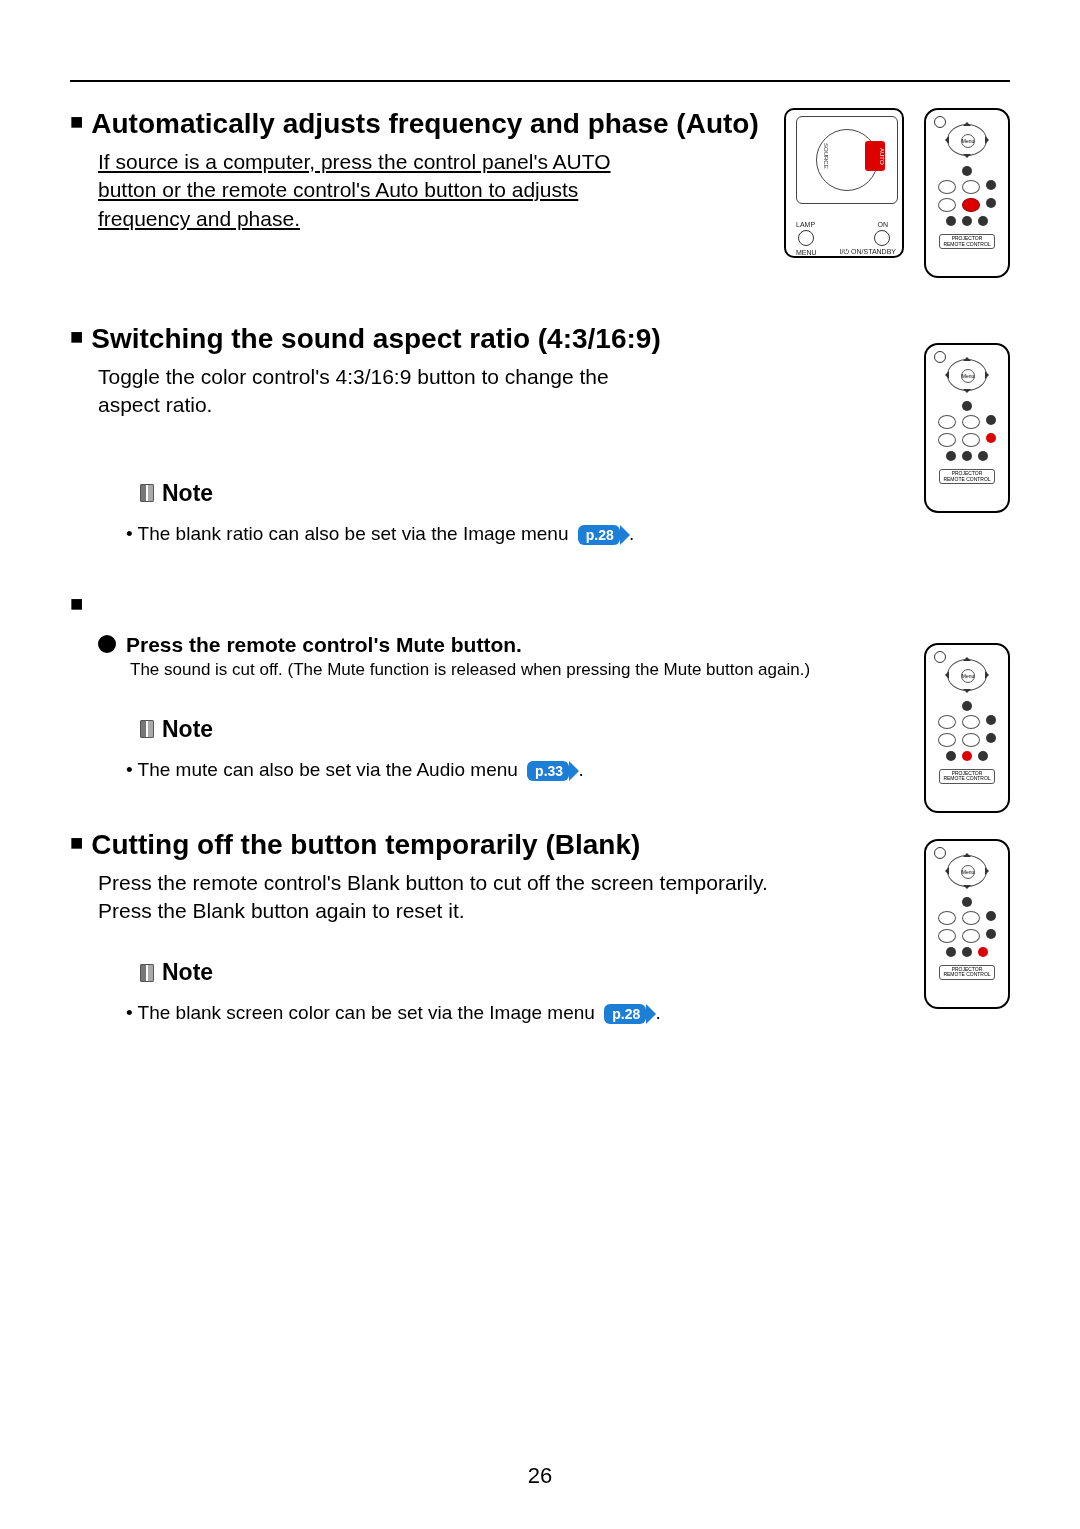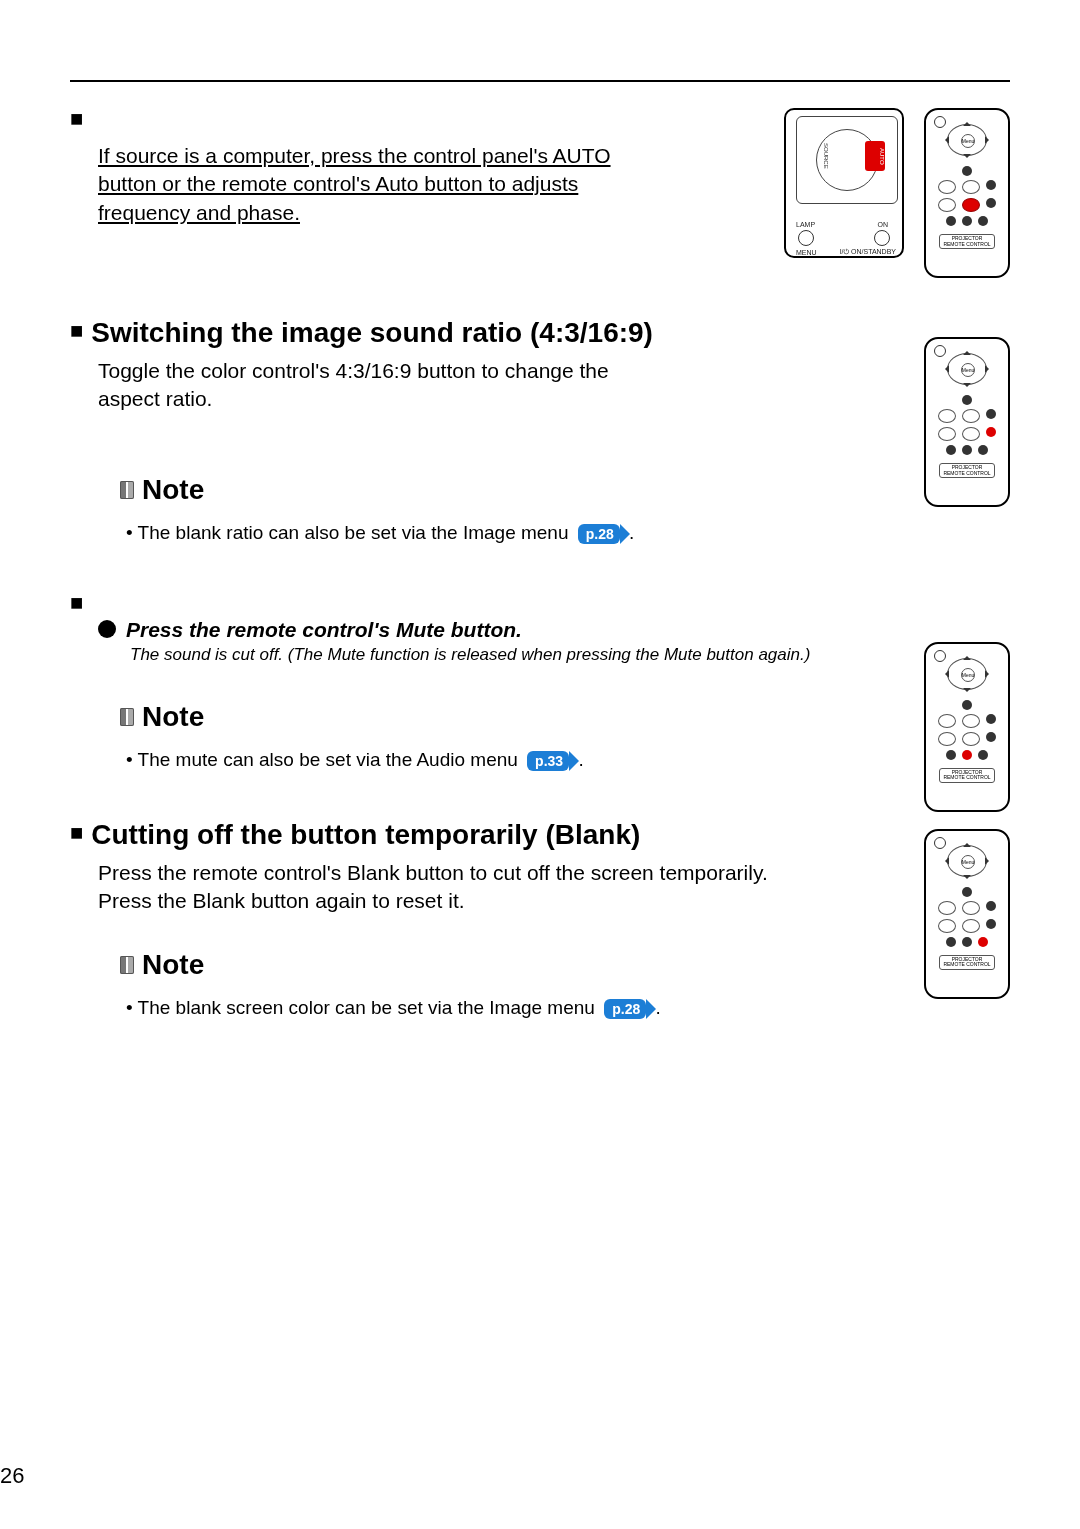--- a/index.html
+++ b/index.html
@@ -42,21 +42,21 @@
   }
   .body {
     font-size: 21px;
     margin-left: 28px;
     margin-top: 8px;
     line-height: 1.35;
     max-width: 700px;
   }
   .step {
     margin-left: 28px;
-    font-style: italic;
+    margin-top: 14px;
   }
   .step-title {
     display: flex;
     align-items: flex-start;
     gap: 10px;
     font-weight: bold;
     font-size: 21px;
   }
   .step-bullet {
     width: 18px;
@@ -75,21 +75,22 @@
   }
   .note-block {
     margin-left: 50px;
     margin-top: 34px;
   }
   .note-head {
     display: flex;
     align-items: center;
     gap: 8px;
     font-weight: bold;
-    font-size: 28px;
+    font-size: 23px;
+    margin-left: 20px;
   }
   .note-icon {
     width: 14px;
     height: 18px;
     background: linear-gradient(to right, #777 0 45%, #fff 45% 55%, #aaa 55% 100%);
     border-radius: 2px;
     box-shadow: 0 0 0 1px #555 inset;
   }
   .note-list {
     list-style: none;
@@ -244,33 +245,34 @@
     border-radius:3px;
     font-size:5px;
     text-align:center;
     line-height:1.1;
     padding:1px 0;
   }
   .page-number {
     position: absolute;
     bottom: 40px;
     left: 0; right: 0;
-    text-align: left;
+    text-align: center;
     font-size: 22px;
   }
 </style>
 </head>
 <body>
 
 <div class="page">
   <hr class="rule">
 
   <div class="section">
     <div class="heading">
       <span class="sq">■</span>
+      <span>Automatically adjusts frequency and phase (Auto)</span>
     </div>
     <div class="body" style="max-width:520px;text-decoration:underline;">If source is a computer, press the control panel's AUTO button or the remote control's Auto button to adjusts frequency and phase.</div>
 
     <div class="figures">
       <div class="panel">
         <div class="pad">
           <span class="auto">AUTO</span>
           <span class="source-lbl">SOURCE</span>
         </div>
         <span class="lbl" style="bottom:28px; left:10px;">LAMP</span>
@@ -312,21 +314,21 @@
           <span>PROJECTOR</span><br>
           <span>REMOTE CONTROL</span>
         </div>
       </div>
     </div>
   </div>
 
   <div class="section" style="margin-top:90px;">
     <div class="heading">
       <span class="sq">■</span>
-      <span>Switching the image sound ratio (4:3/16:9)</span>
+      <span>Switching the sound aspect ratio (4:3/16:9)</span>
     </div>
     <div class="body" style="max-width:520px;">Toggle the color control's 4:3/16:9 button to change the aspect ratio.</div>
 
     <div class="note-block" style="margin-top:60px;">
       <div class="note-head">
         <span class="note-icon"></span>
         <span>Note</span>
       </div>
       <ul class="note-list">
         <li>

